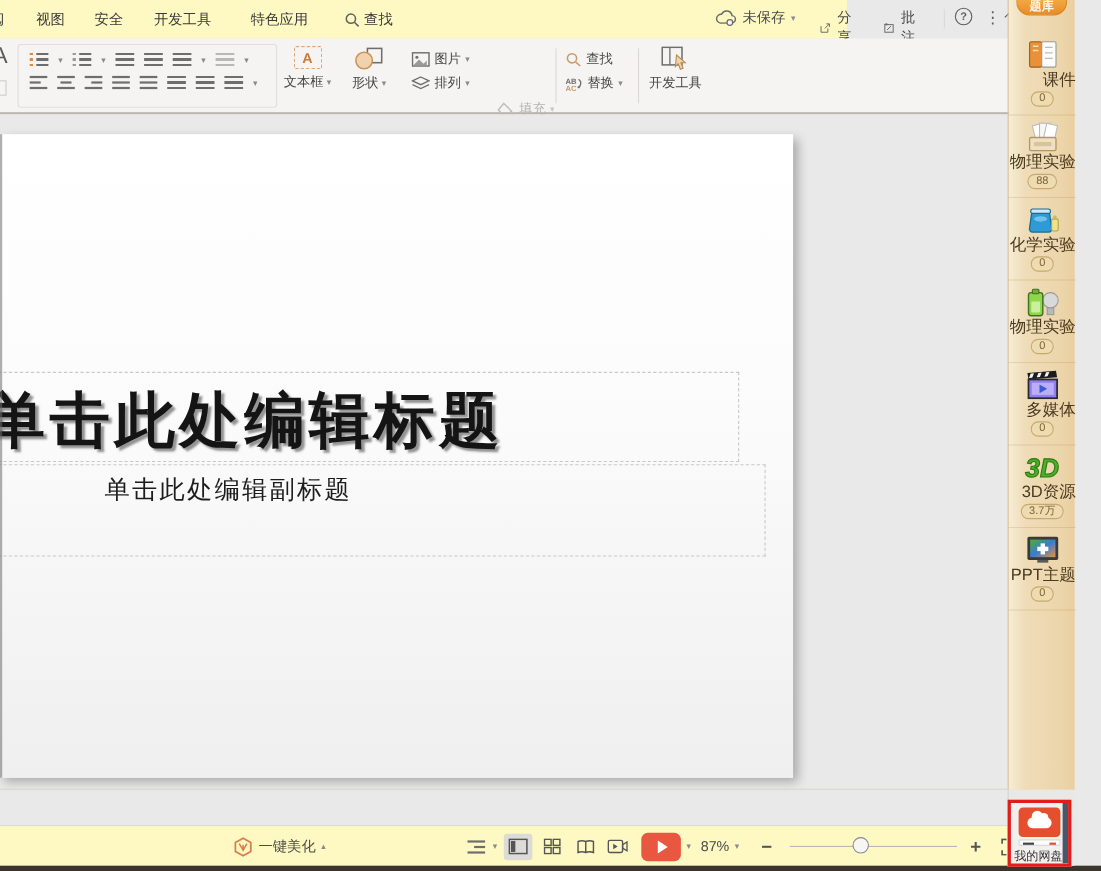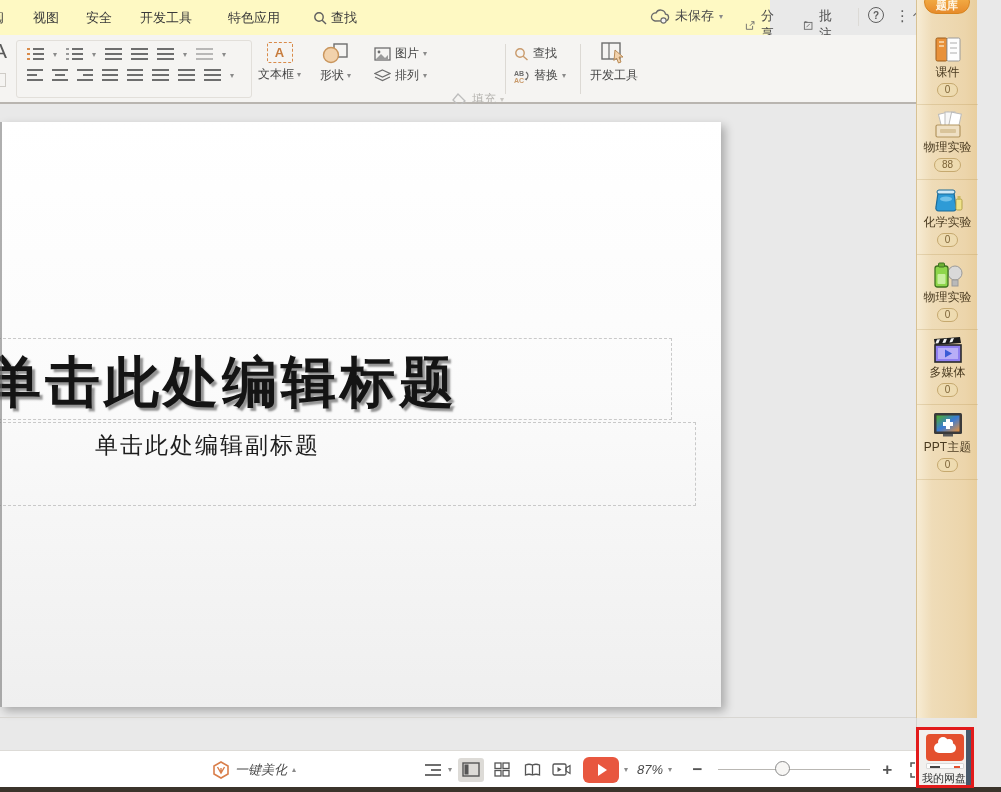--- a/index.html
+++ b/index.html
@@ -65,21 +65,21 @@
   .title-text { position:absolute; left:-14px; top:224px; font-size:55px; font-weight:900; letter-spacing:4px; color:#141414;
                 text-shadow:3px 3px 2px rgba(0,0,0,.42); white-space:nowrap; }
   .sub-text { position:absolute; left:95px; top:308px; font-size:23px; font-weight:500; letter-spacing:2px; color:#1d1d1d; white-space:nowrap; }
   .vscroll { position:absolute; right:0; top:0; width:14px; height:614px; background:#ececec; border-left:1px solid #dddddd; }
   .tri { position:absolute; left:3px; width:0; height:0; border-left:4px solid transparent; border-right:4px solid transparent; }
   .tri.up { border-bottom:5px solid #8a8a8a; }
   .tri.dn { border-top:5px solid #8a8a8a; }
   .ws-line { position:absolute; left:0; top:613px; width:940px; height:1px; background:#d8d6d2; }
 
   
-  .statusbar { position:absolute; left:0; top:750px; width:940px; height:37px; background:#ffffff; border-top:1px solid #dddbd7;font-style:italic; }
+  .statusbar { position:absolute; left:0; top:750px; width:940px; height:37px; background:#fef9c3; border-top:1px solid #dddbd7; }
   .sb-el { position:absolute; top:0; height:37px; display:flex; align-items:center; gap:5px; font-size:13px; color:#4a4a4a; }
   .viewbtn { width:26px; height:24px; display:flex; align-items:center; justify-content:center; border-radius:3px; }
   .viewbtn.active { background:#dddbd7; }
   .playbtn { width:36px; height:26px; background:#e8573f; border-radius:6px; display:flex; align-items:center; justify-content:center; }
   .playbtn .t { width:0; height:0; border-left:9px solid #fff; border-top:6px solid transparent; border-bottom:6px solid transparent; margin-left:2px; }
   .zoom-minus,.zoom-plus { font-size:17px; color:#555; font-weight:bold; }
   .ztrack { position:absolute; left:718px; top:18px; width:152px; height:1px; background:#b9b7b3; }
   .zthumb { position:absolute; left:775px; top:10px; width:15px; height:15px; border:1.6px solid #8a8a8a; border-radius:50%; background:#f7f6f4; }
 
   .bottom-edge { position:absolute; left:0; top:787px; width:1001px; height:5px; background:#3b342b; }
@@ -88,21 +88,21 @@
   .sidebar { position:absolute; left:916px; top:0; width:65px; height:792px; }
   .sb-top { position:absolute; left:0; top:0; width:61px; height:718px;
             background:linear-gradient(90deg,#f7ecd4 0%,#efdcb8 25%,#ecd5ab 80%,#e9cf9f 100%);
             border-left:1px solid #d8c294; }
   .sb-badge { position:absolute; left:7px; top:-10px; width:46px; height:24px; border-radius:12px;
               background:linear-gradient(#f8bd52,#e78b2b); border:1px solid #d8851f; color:#fff8e8;
               font-size:11px; font-weight:bold; display:flex; align-items:flex-end; justify-content:center; overflow:hidden; }
   .sb-items { position:absolute; left:0; top:30px; width:61px; }
   .sb-item { width:61px; height:75px; text-align:center; border-bottom:1px solid rgba(170,130,60,.22); padding-top:3px; }
   .sb-ic { height:33px; display:flex; align-items:center; justify-content:center; }
-  .sb-lbl { font-size:12px; color:#493a20; line-height:13px; white-space:nowrap; }
+  .sb-lbl { font-size:15px; color:#493a20; line-height:13px; white-space:nowrap;text-align:right; }
   .sb-cnt { display:inline-block; margin-top:2px; font-size:10px; color:#7d6437; background:#eedbb0;
             border:1px solid #c6a96f; border-radius:8px; padding:0 7px; line-height:12px; }
   .sb-bot { position:absolute; left:0; top:718px; width:61px; height:69px; background:#e9e8e6; border-left:1px solid #d4d2ce; }
   .netdisk { position:absolute; left:0; top:727px; width:58px; height:61px; border:3px solid #e21b1b; background:#f2f0ee; overflow:hidden;font-family:Liberation Serif, serif; }
   .netdisk .strip { position:absolute; right:0; top:0; width:5px; height:100%; background:#47586a; }
   .nd-ic { position:absolute; left:7px; top:4px; width:38px; height:27px; background:#e4502e; border-radius:4px; display:flex; align-items:center; justify-content:center; }
   .nd-cloud { width:22px; height:10px; background:#fff; border-radius:10px; position:relative; }
   .nd-cloud::before { content:""; position:absolute; left:4px; top:-6px; width:10px; height:10px; background:#fff; border-radius:50%; }
   .nd-cloud::after { content:""; position:absolute; right:3px; top:-4px; width:8px; height:8px; background:#fff; border-radius:50%; }
   .nd-bar { position:absolute; left:7px; top:33px; width:38px; height:6px; background:#fdfdfd; border:1px solid #d9d9d9; border-radius:1px; }
@@ -462,20 +462,29 @@
             <path d="M7 4.6 l3 -0.3 l-1.6 4 l-3 0.3 z M14 4 l3 -0.3 l-1.6 4 l-3 0.3 z M21 3.4 l3 -0.3 l-1.6 4 l-3 0.3 z" fill="#f2f2f2"></path>
             <rect x="5" y="10" width="26" height="17" fill="#8f7ff0" stroke="#2a2a2a" stroke-width="1.6"></rect>
             <rect x="8" y="13" width="20" height="11" fill="#b9aef7"></rect>
             <path d="M15 14.5 l7 4 l-7 4 z" fill="#3b5bd6"></path>
           </svg>
             </div>
           <div class="sb-lbl">多媒体</div>
           <span class="sb-cnt">0</span>
         </div>
 
+        <div class="sb-item">
+          <div class="sb-ic">
+              <svg width="36" height="30" viewBox="0 0 36 30">
+            <text x="2" y="24" font-size="24" font-weight="bold" fill="#4daf2a" stroke="#2d7a12" stroke-width="1" font-family="sans-serif" font-style="italic">3D</text>
+          </svg>
+            </div>
+          <div class="sb-lbl">3D资源</div>
+          <span class="sb-cnt">3.7万</span>
+        </div>
 
 
         <div class="sb-item">
           <div class="sb-ic">
               <svg width="36" height="30" viewBox="0 0 36 30">
             <defs>
                   <linearGradient id="g1" x1="0" y1="0" x2="1" y2="1">
               <stop offset="0" stop-color="#4daf2a"></stop>
                     <stop offset="0.5" stop-color="#3a7bd5"></stop>
                     <stop offset="1" stop-color="#e8913a"></stop>

